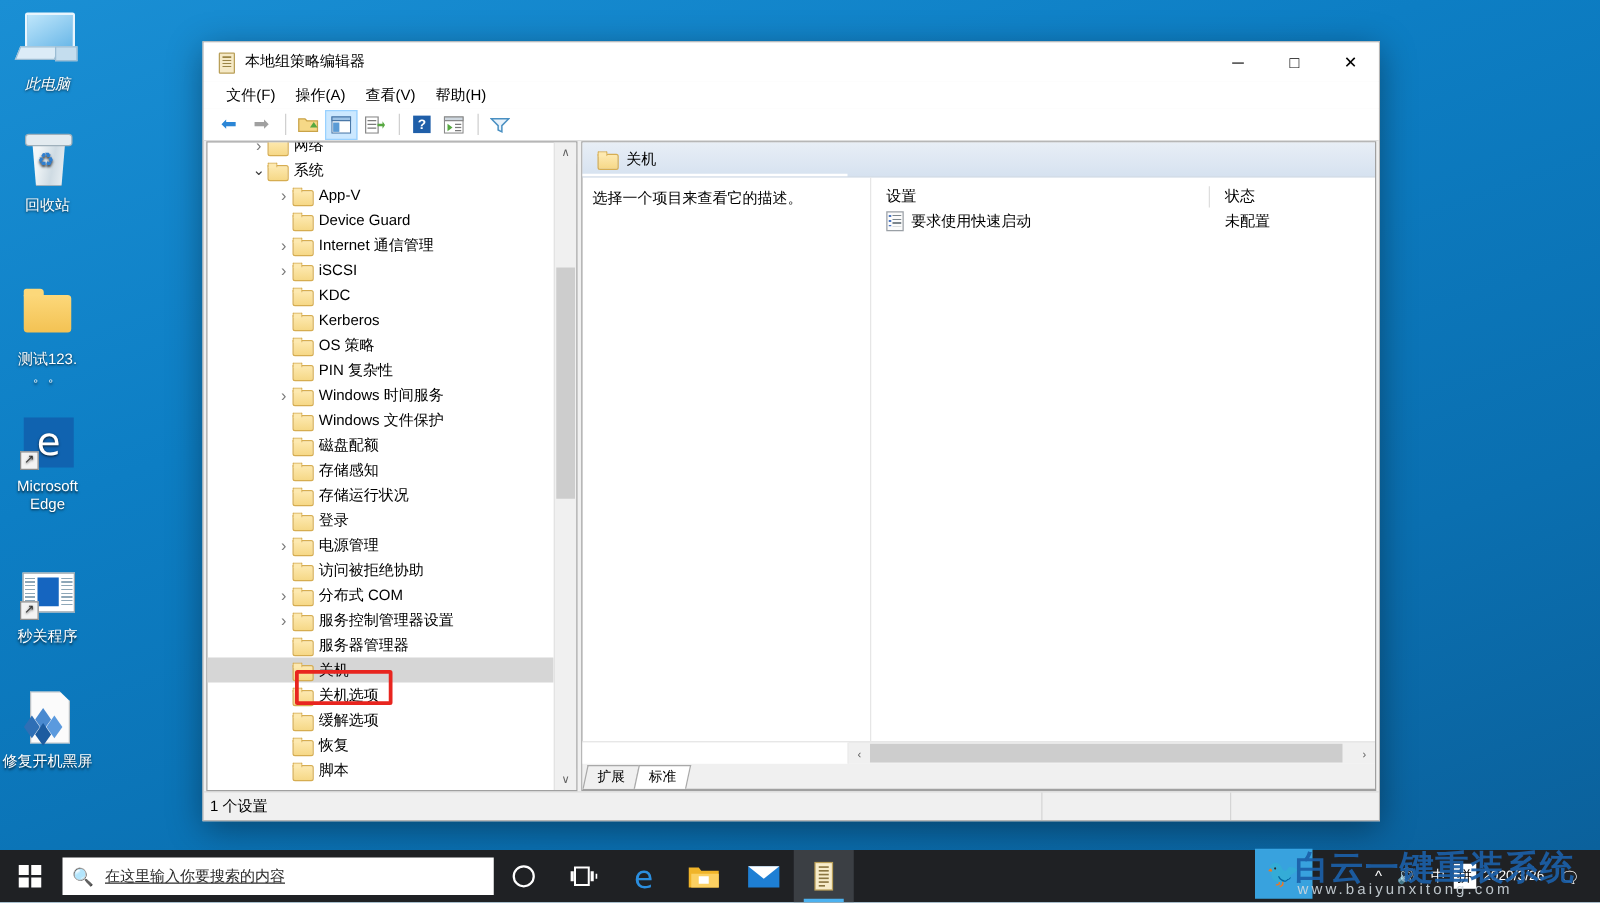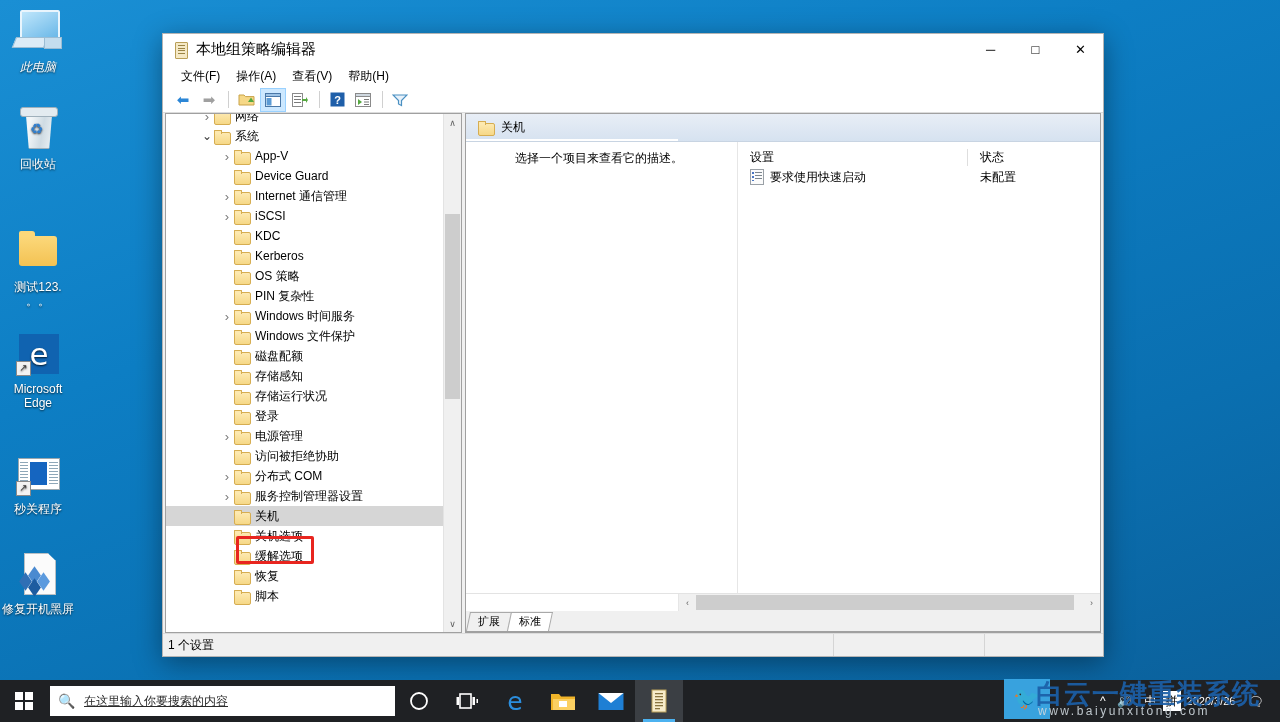--- a/index.html
+++ b/index.html
@@ -154,21 +154,21 @@
     width:11px; height:15px;
     background:#f5e9c6; border:1px solid #b99f58;
     border-radius:1px;
   }
   .scroll-doc:after {
     content:""; position:absolute; left:2px; top:2px;
     width:7px; height:10px;
     background: repeating-linear-gradient(#9a8445 0 1px, transparent 1px 2.6px);
   }
   .title-text {
-    font-size: 15px; color: #000;
+    font-size: 12px; color: #000;
     flex: 1;
   }
   .win-btns { display:flex; height:31px; }
   .win-btn {
     width: 45px; height: 31px;
     display:flex; align-items:center; justify-content:center;
     font-size: 13px; color:#000;
   }
 
   .menubar {
@@ -293,21 +293,21 @@
   }
   .lp-header:after {
     content:""; position:absolute; left:0; bottom:0;
     width: 212px; height: 2px; background:#fff;
   }
   .lp-header .hdr-fold {
     width:16px; height:13px; margin: 0 7px 0 12px; position:relative;
   }
   .lp-header .hdr-title { font-size:12px; color:#000; }
 
-  .lp-content { flex:1; display:flex; min-height:0; position:relative;padding-left:41px; }
+  .lp-content { flex:1; display:flex; min-height:0; position:relative; }
   .desc-col {
     width: 212px;
     padding: 8px 10px 0 8px;
     font-size: 12px; color:#000;
     border-right: 1px solid #e6e6e6;
     flex: none;
   }
   .setting-col { flex:1; display:flex; flex-direction:column; min-width:0; }
   .col-heads {
     display:flex;
@@ -755,20 +755,27 @@
                 <i></i>
               </span>
               <span>分布式 COM</span>
             </div>
             <div class="tree-row">
               <span class="tw-twisty" style="margin-left: 50px; font-size: 13px;">›</span>
               <span class="tw-folder">
                 <i></i>
               </span>
               <span>服务控制管理器设置</span>
+            </div>
+            <div class="tree-row">
+              <span class="tw-twisty" style="margin-left: 50px;"></span>
+              <span class="tw-folder">
+                <i></i>
+              </span>
+              <span>服务器管理器</span>
             </div>
             <div class="tree-row selected">
               <span class="tw-twisty" style="margin-left: 50px;"></span>
               <span class="tw-folder">
                 <i></i>
               </span>
               <span>关机</span>
             </div>
             <div class="tree-row">
               <span class="tw-twisty" style="margin-left: 50px;"></span>

